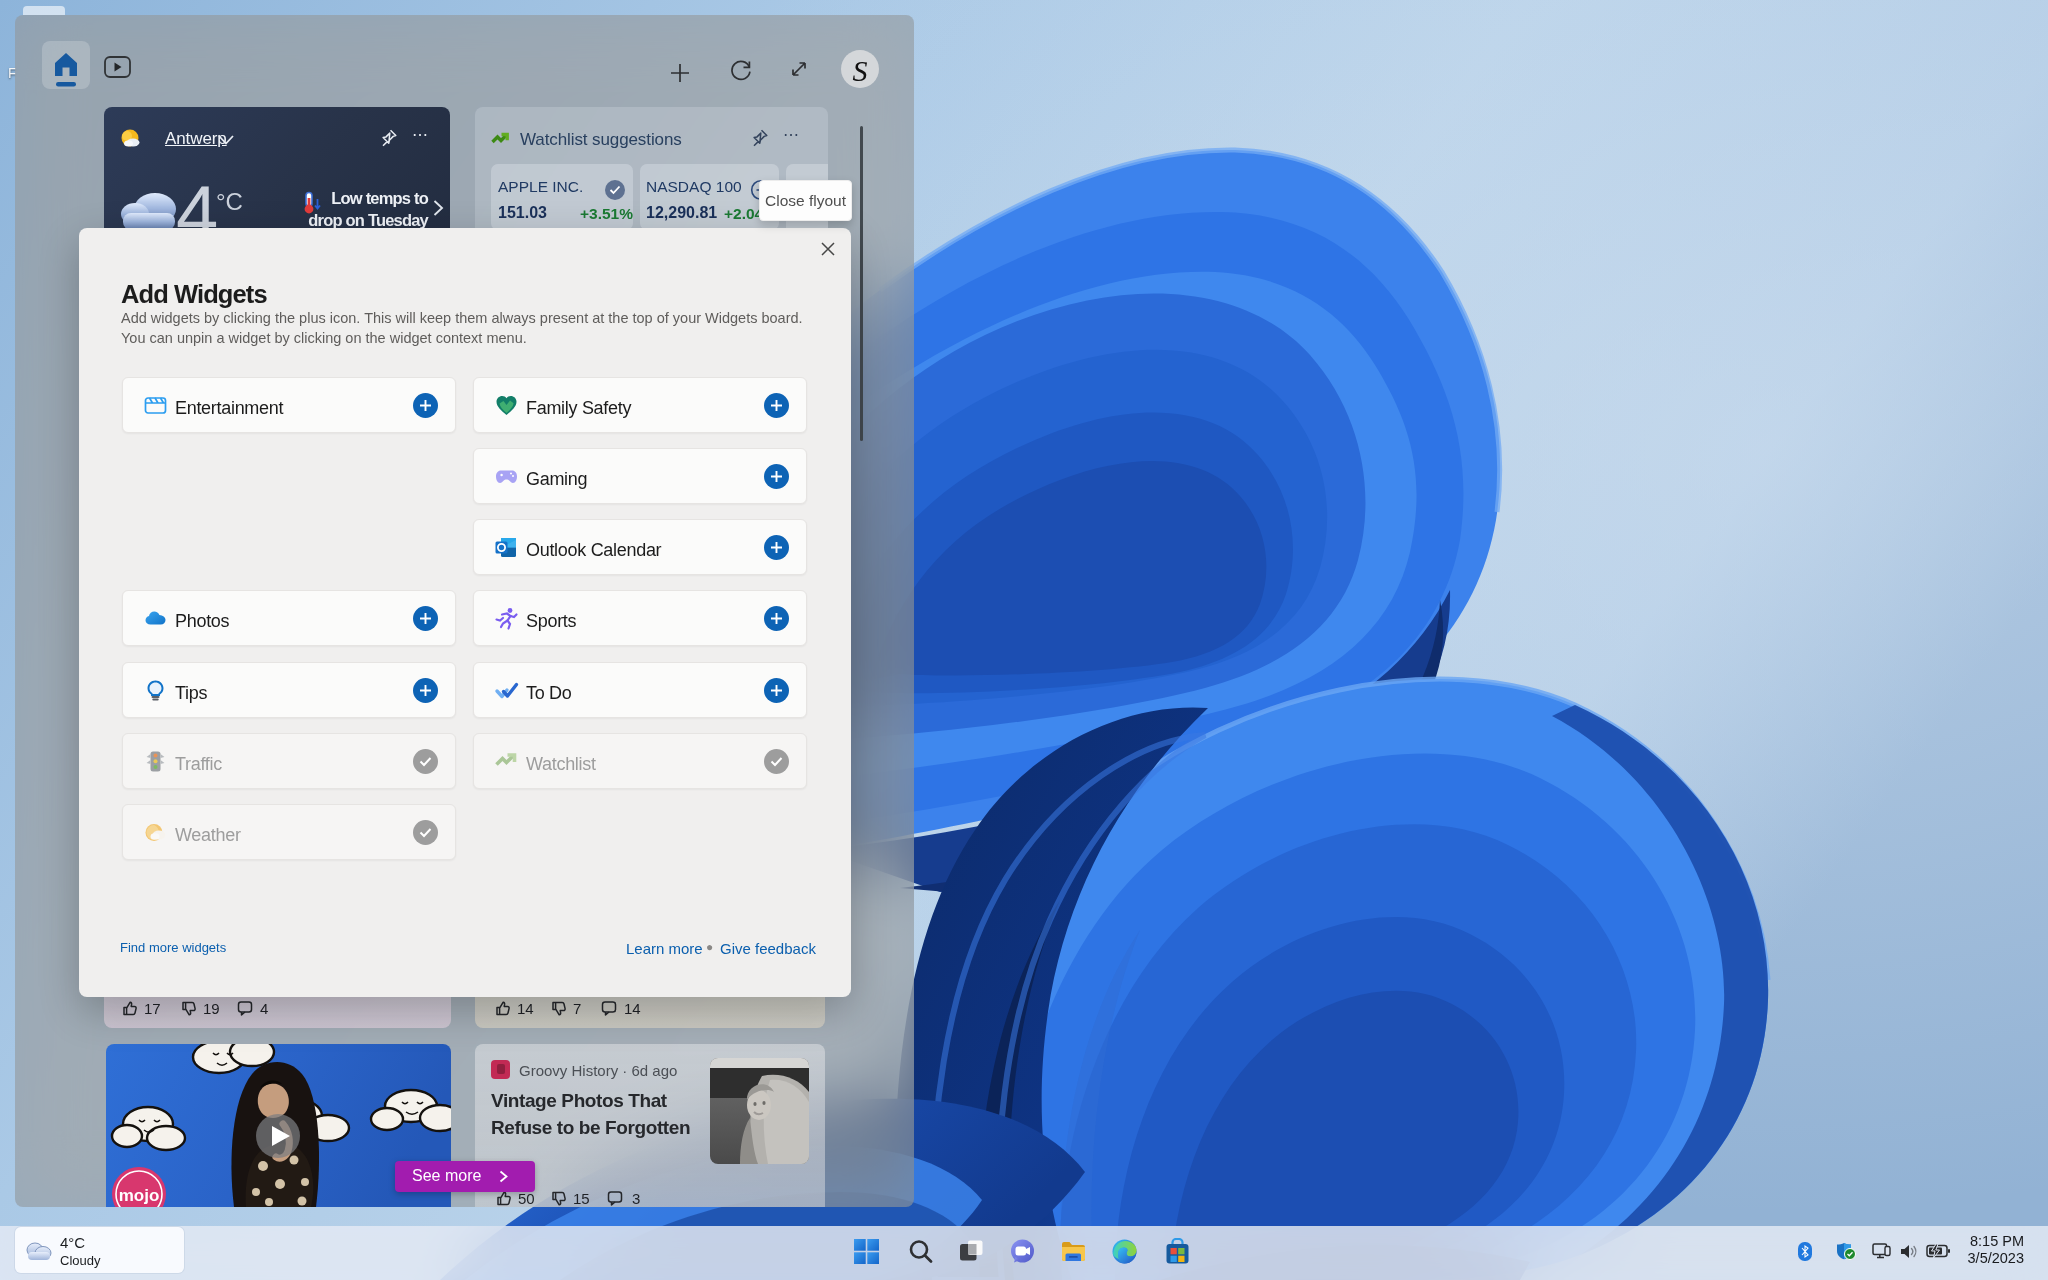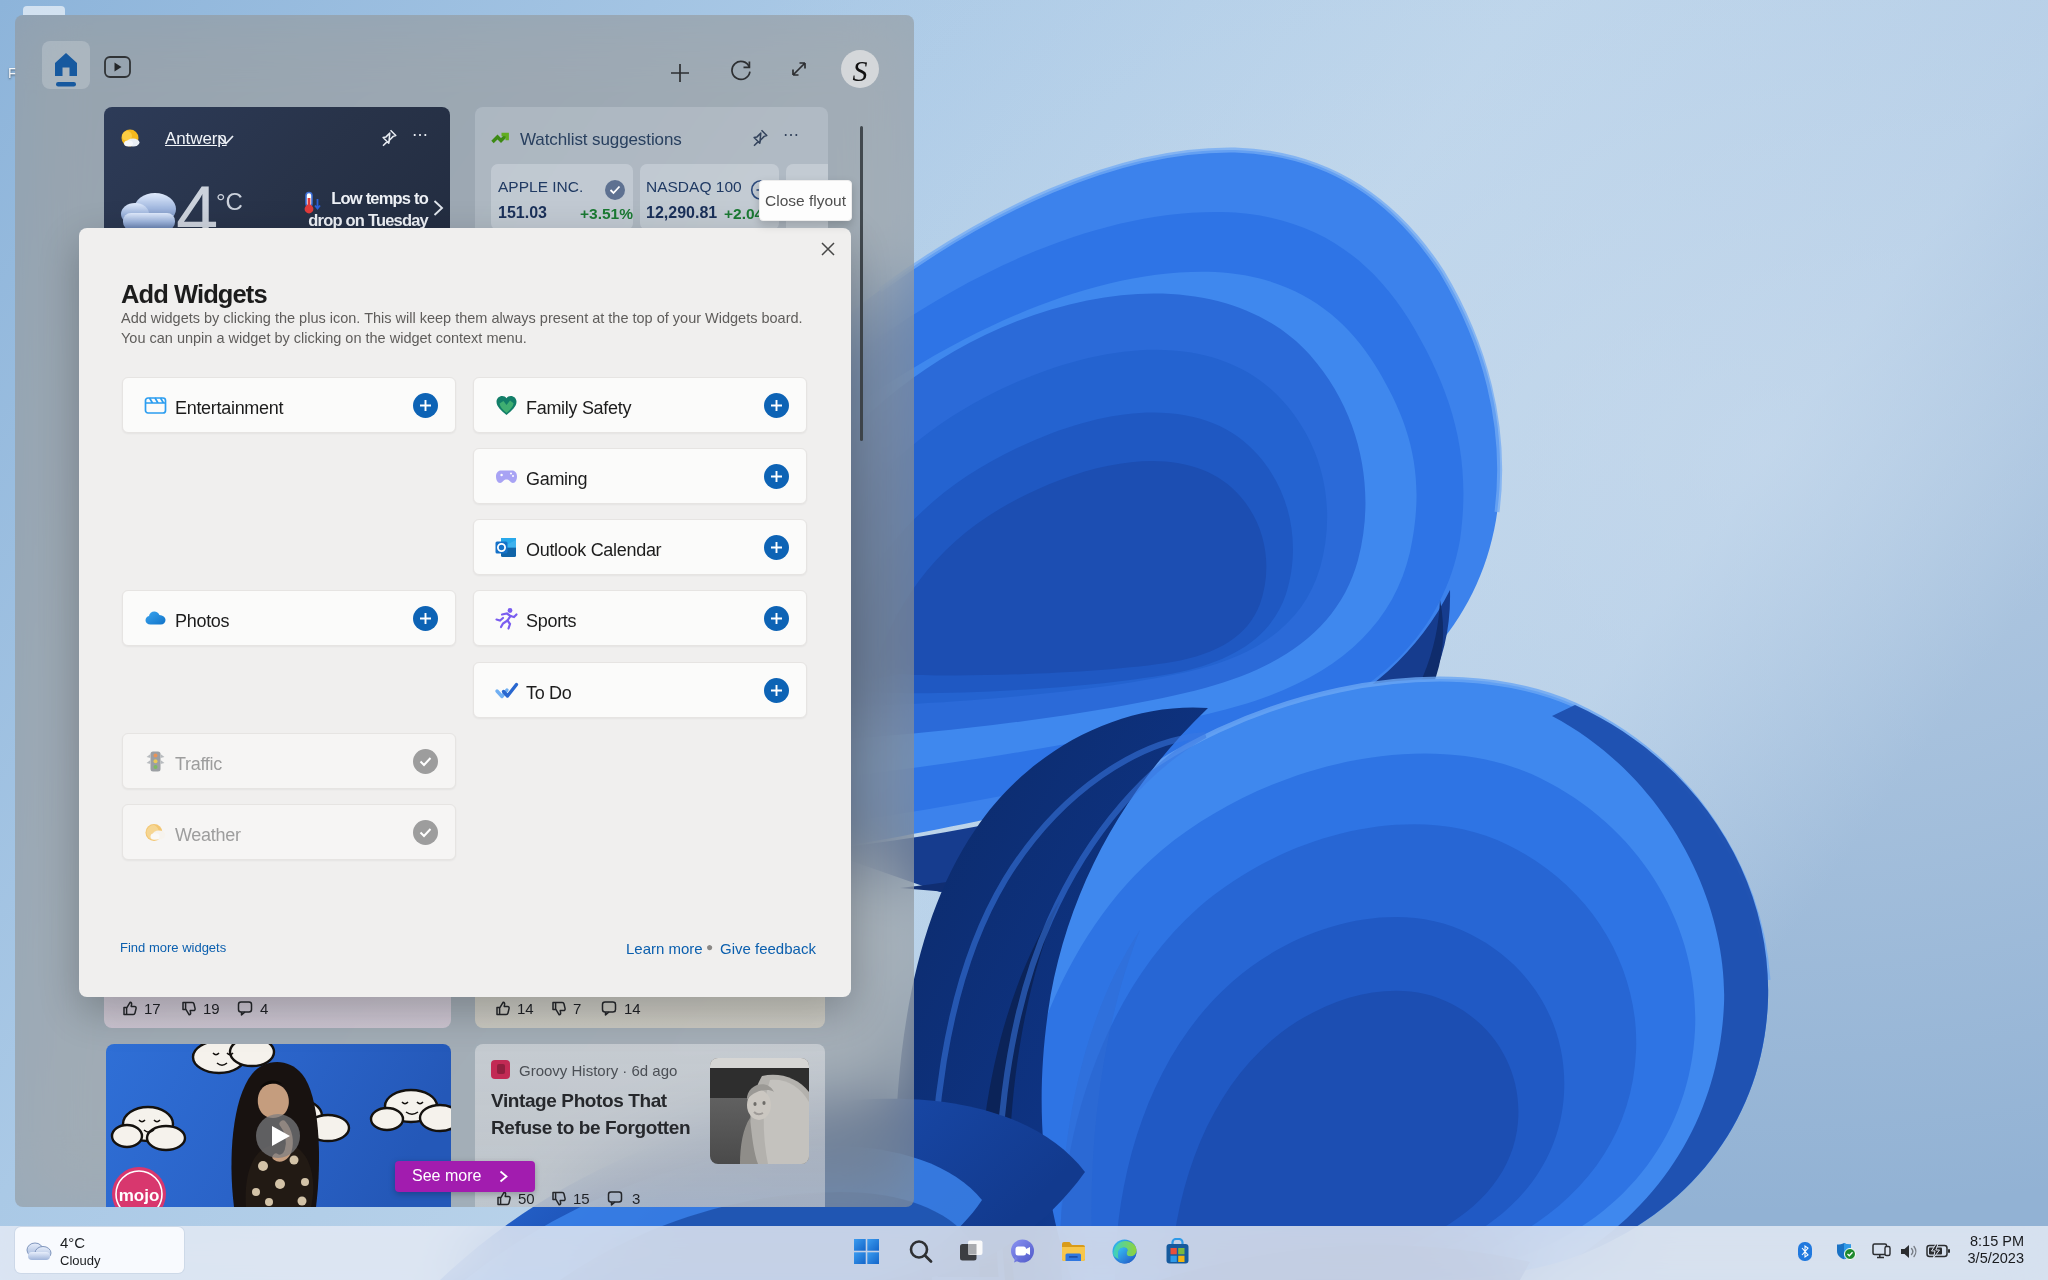--- a/index.html
+++ b/index.html
@@ -438,20 +438,34 @@
         </g>
     </svg>
     <div class="rlab">Sports</div>
     <div class="rbtn">
         <svg width="25" height="25" viewBox="0 0 25 25">
           <path d="M12.5 7 v11 M7 12.5 h11" stroke="#fff" stroke-width="1.9"></path>
         </svg>
       </div>
   </div>
 
+  <div class="row" style="left:43px;top:434px;">
+    <svg class="ricon" viewBox="0 0 25 25">
+      <path d="M12.5 2.5 C17 2.5 20.5 6 20.5 10.3 C20.5 13 19 15.2 17 16.5 L17 18 H8 L8 16.5 C6 15.2 4.5 13 4.5 10.3 C4.5 6 8 2.5 12.5 2.5 Z" fill="#1173c8"></path>
+      <path d="M12.5 4.5 C15.9 4.5 18.5 7.1 18.5 10.3 C18.5 12.5 17.3 14.3 15.5 15.3 L15.5 16 H9.5 L9.5 15.3 C7.7 14.3 6.5 12.5 6.5 10.3 C6.5 7.1 9.1 4.5 12.5 4.5 Z" fill="#e8f2fc"></path>
+      <rect x="8.5" y="18" width="8" height="2" rx="1" fill="#5a5f66"></rect>
+      <rect x="9.3" y="20.5" width="6.4" height="2" rx="1" fill="#5a5f66"></rect>
+    </svg>
+    <div class="rlab">Tips</div>
+    <div class="rbtn">
+        <svg width="25" height="25" viewBox="0 0 25 25">
+          <path d="M12.5 7 v11 M7 12.5 h11" stroke="#fff" stroke-width="1.9"></path>
+        </svg>
+      </div>
+  </div>
   <div class="row" style="left:394px;top:434px;">
     <svg class="ricon" viewBox="0 0 25 25">
       <path d="M3 13 L8 18.5 L13 12" stroke="#70aff2" stroke-width="3.4" fill="none" stroke-linecap="round" stroke-linejoin="round"></path>
       <path d="M9.5 13.5 L13.5 18 L22.5 6.5" stroke="#2967cf" stroke-width="3.4" fill="none" stroke-linecap="round" stroke-linejoin="round"></path>
     </svg>
     <div class="rlab">To Do</div>
     <div class="rbtn">
         <svg width="25" height="25" viewBox="0 0 25 25">
           <path d="M12.5 7 v11 M7 12.5 h11" stroke="#fff" stroke-width="1.9"></path>
         </svg>
@@ -460,20 +474,32 @@
 
   <div class="row dis" style="left:43px;top:505px;">
     <svg class="ricon" viewBox="0 0 25 25" opacity="0.85">
       <rect x="7.5" y="2.5" width="10" height="20" rx="2.5" fill="#8d9196"></rect>
       <path d="M7.5 5 L3.5 8 L7.5 9 Z M7.5 11 L3.5 14 L7.5 15 Z M17.5 5 L21.5 8 L17.5 9 Z M17.5 11 L21.5 14 L17.5 15 Z" fill="#aeb2b6"></path>
       <circle cx="12.5" cy="6.5" r="2" fill="#e8833c"></circle>
         <circle cx="12.5" cy="12.2" r="2" fill="#e8c23c"></circle>
         <circle cx="12.5" cy="17.9" r="2" fill="#69b04a"></circle>
     </svg>
     <div class="rlab dis">Traffic</div>
+    <div class="rbtn dis">
+        <svg width="25" height="25" viewBox="0 0 25 25">
+          <path d="M7.5 12.5 L11 16 L17.5 9" stroke="#fff" stroke-width="2" fill="none"></path>
+        </svg>
+      </div>
+  </div>
+  <div class="row dis" style="left:394px;top:505px;">
+    <svg class="ricon" viewBox="0 0 25 25" opacity="0.55">
+      <path d="M2.5 15.5 L8.5 9.5 L12.5 13.5 L19 7" fill="none" stroke="#6da04c" stroke-width="3.6"></path>
+      <path d="M13.5 6 H20.5 V13" fill="none" stroke="#8fbd6a" stroke-width="3.6"></path>
+    </svg>
+    <div class="rlab dis">Watchlist</div>
     <div class="rbtn dis">
         <svg width="25" height="25" viewBox="0 0 25 25">
           <path d="M7.5 12.5 L11 16 L17.5 9" stroke="#fff" stroke-width="2" fill="none"></path>
         </svg>
       </div>
   </div>
 
   <div class="row dis" style="left:43px;top:576px;">
     <svg class="ricon" viewBox="0 0 25 25" opacity="0.7">
       <circle cx="11" cy="12.5" r="8.5" fill="#f2b33c"></circle>

